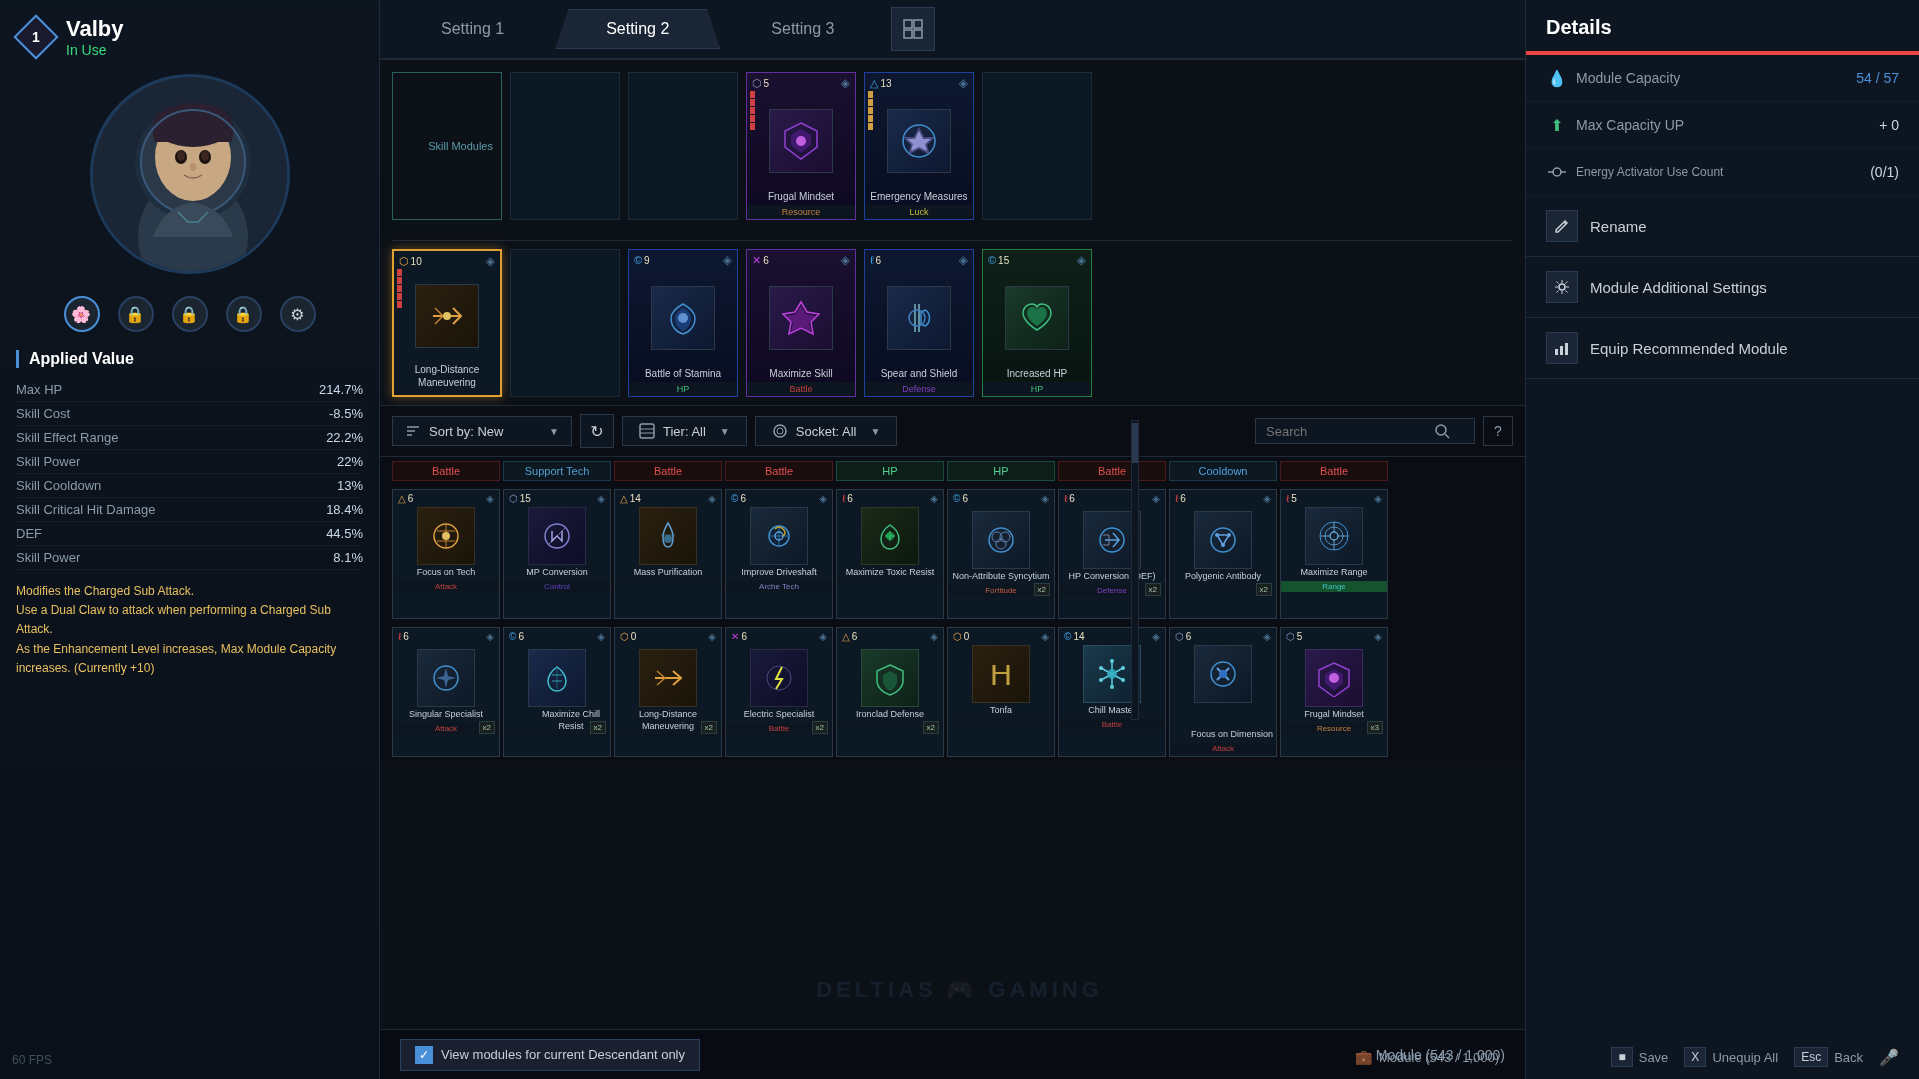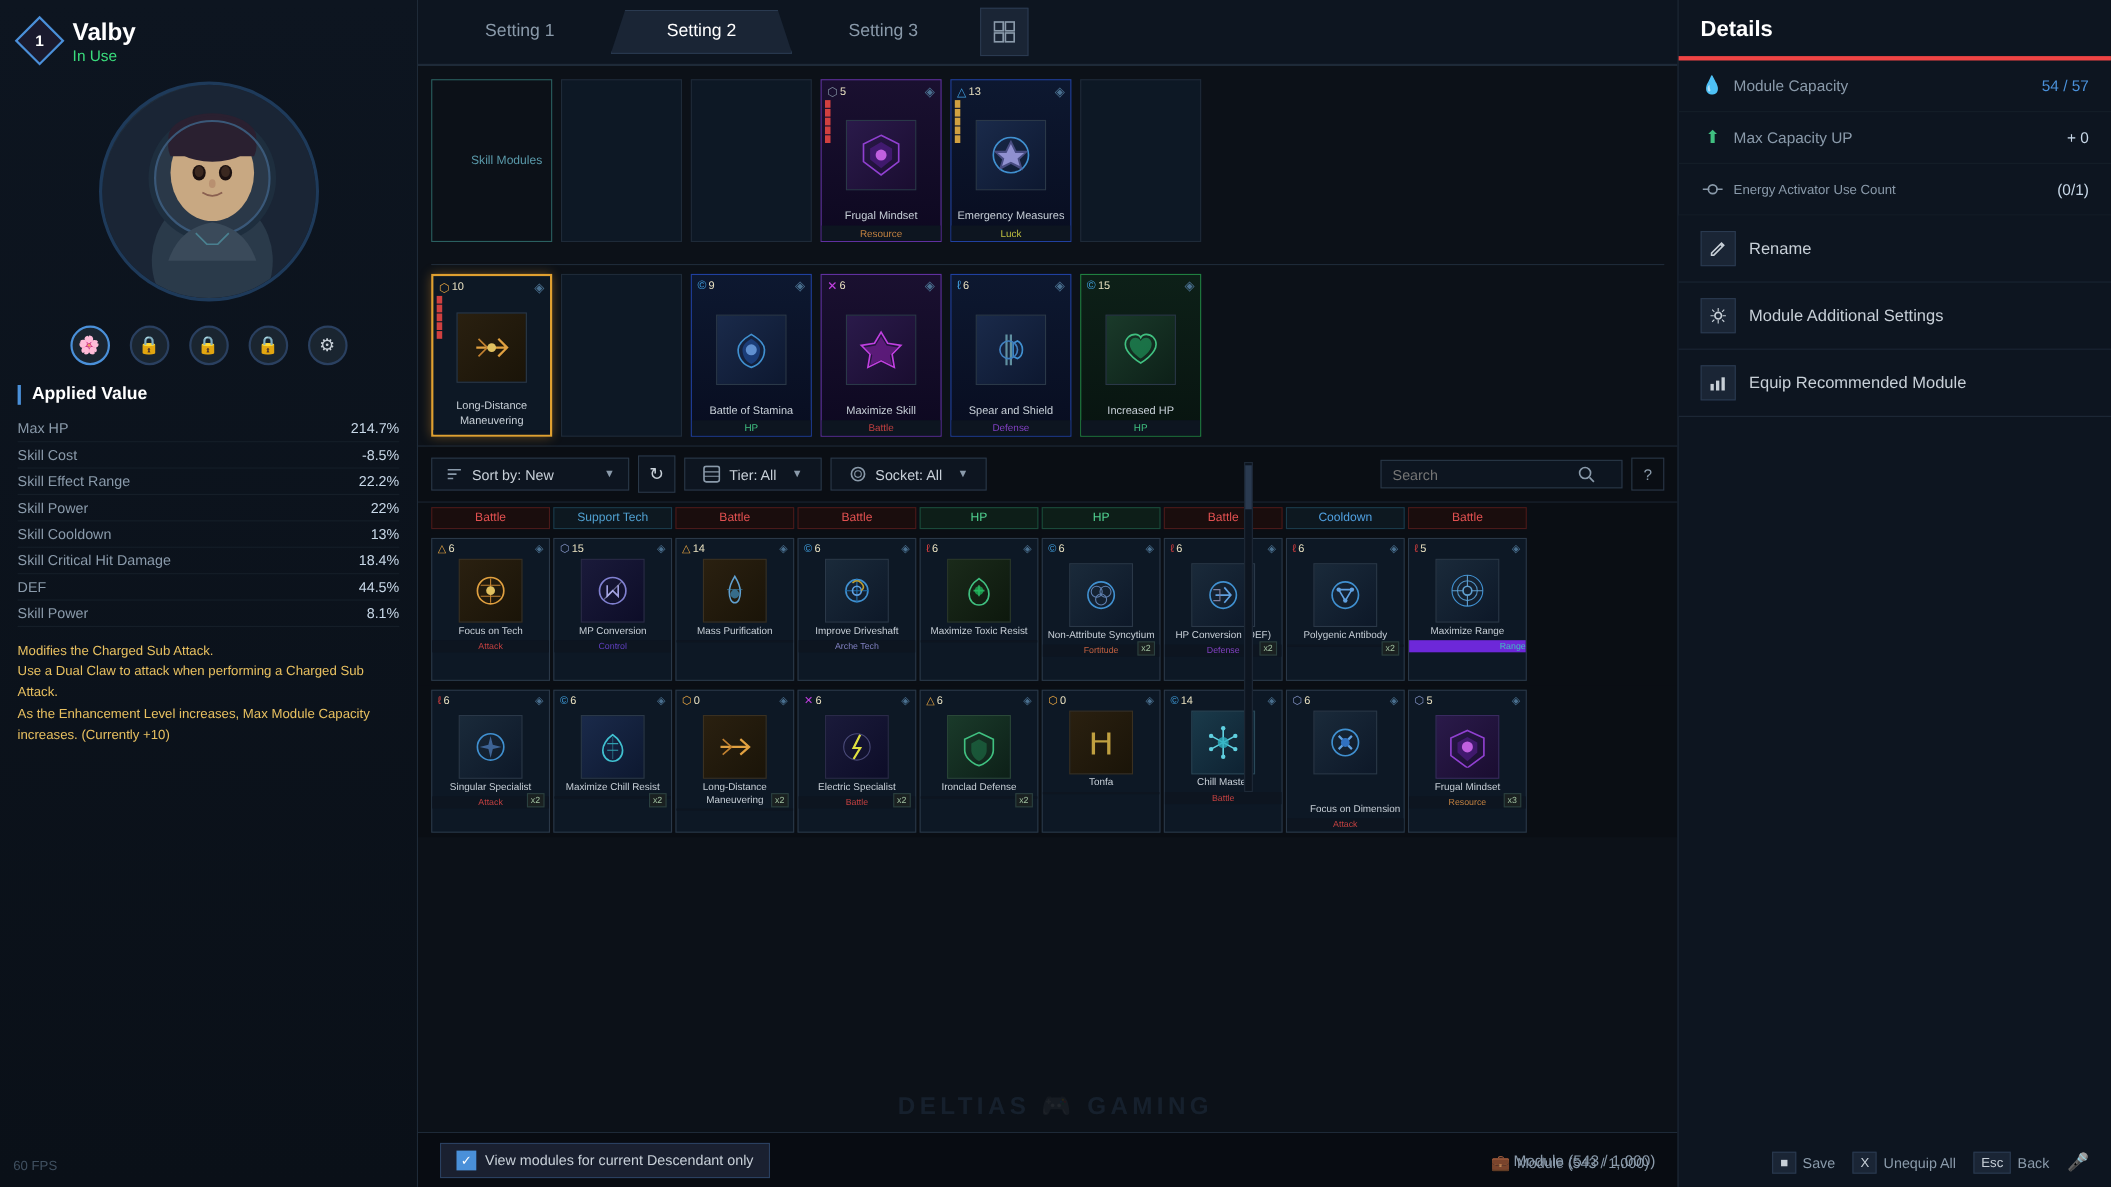--- a/index.html
+++ b/index.html
@@ -447,21 +447,21 @@
       background: #1a2535;
       border: 1px solid #2a3a50;
       padding: 2px 6px;
       font-size: 12px;
       color: #c8d0d8;
     }
 
     
     .watermark {
       position: absolute;
-      bottom: 60px;
+      bottom: 76px;
       left: 50%;
       transform: translateX(-50%);
       font-size: 22px;
       font-weight: bold;
       color: rgba(100,150,200,0.12);
       letter-spacing: 4px;
       pointer-events: none;
       white-space: nowrap;
     }
 
@@ -1012,21 +1012,21 @@
             <circle cx="19" cy="19" r="9" fill="none" stroke="#5090c0" stroke-width="1"></circle>
             <circle cx="19" cy="19" r="4" fill="none" stroke="#60a0d0" stroke-width="1.5"></circle>
             <line x1="5" y1="19" x2="15" y2="19" stroke="#60a0d0" stroke-width="1"></line>
             <line x1="23" y1="19" x2="33" y2="19" stroke="#60a0d0" stroke-width="1"></line>
             <line x1="19" y1="5" x2="19" y2="15" stroke="#60a0d0" stroke-width="1"></line>
             <line x1="19" y1="23" x2="19" y2="33" stroke="#60a0d0" stroke-width="1"></line>
           </svg>
         </div>
       </div>
       <div style="font-size:9px;color:#c8d0d8;text-align:center;padding:2px 3px;line-height:1.3;">Maximize Range</div>
-      <div style="font-size:8px;color:#40c0c0;text-align:right;padding:1px 0;background:#6d28d9;">Range</div>
+      <div style="font-size:8px;color:#40c0c0;text-align:center;padding:1px 0;background:#14532d;">Range</div>
     </div>
   </div>
 
   <div style="display:flex;gap:3px;padding:4px 12px;background:#0a0e14;">
 
     <div class="list-module-card" style="width:108px;height:130px;position:relative;">
       <div style="display:flex;justify-content:space-between;padding:3px 5px;align-items:center;">
         <div style="font-size:10px;color:#e8e0c0;display:flex;align-items:center;gap:2px;"><span style="color:#e04040;">ℓ</span>6</div>
         <span style="font-size:10px;color:#4a7090;cursor:pointer;">◈</span>
       </div>
@@ -1051,21 +1051,21 @@
       <div style="position:absolute;bottom:22px;right:4px;background:#1a2020;border:1px solid #2a4040;color:#a0c0a0;font-size:8px;padding:1px 3px;">x2</div>
       <div style="flex:1;display:flex;align-items:center;justify-content:center;margin-top:4px;">
         <div style="width:58px;height:58px;background:linear-gradient(135deg,#1a2a4a,#0d1830);border:1px solid #2a3848;display:flex;align-items:center;justify-content:center;">
           <svg width="38" height="38" viewBox="0 0 38 38">
             <path d="M19 8 C25 12 28 18 28 22 C28 28 24 32 19 32 C14 32 10 28 10 22 C10 18 13 12 19 8Z" fill="none" stroke="#40c0d0" stroke-width="1.5"></path>
             <path d="M14 16 L24 16 M14 22 L24 22" stroke="#30a0b0" stroke-width="1"></path>
             <path d="M19 10 L19 30" stroke="#30a0b0" stroke-width="1" opacity="0.5"></path>
           </svg>
         </div>
       </div>
-      <div style="font-size:9px;color:#c8d0d8;text-align:center;padding:2px 2px;line-height:1.3;">Maximize Chill Resist</div>
+      <div style="font-size:9px;color:#c8d0d8;text-align:center;padding:2px 2px;line-height:1.3;margin-left:28px;">Maximize Chill Resist</div>
       <div style="font-size:8px;color:#808080;text-align:center;padding:1px 0;background:#0d1520;"></div>
     </div>
 
     <div class="list-module-card" style="width:108px;height:130px;position:relative;">
       <div style="display:flex;justify-content:space-between;padding:3px 5px;align-items:center;">
         <div style="font-size:10px;color:#e8e0c0;display:flex;align-items:center;gap:2px;"><span style="color:#e0a040;">⬡</span>0</div>
         <span style="font-size:10px;color:#4a7090;cursor:pointer;">◈</span>
       </div>
       <div style="position:absolute;bottom:22px;right:4px;background:#1a2020;border:1px solid #2a4040;color:#a0c0a0;font-size:8px;padding:1px 3px;">x2</div>
       <div style="flex:1;display:flex;align-items:center;justify-content:center;margin-top:4px;">

